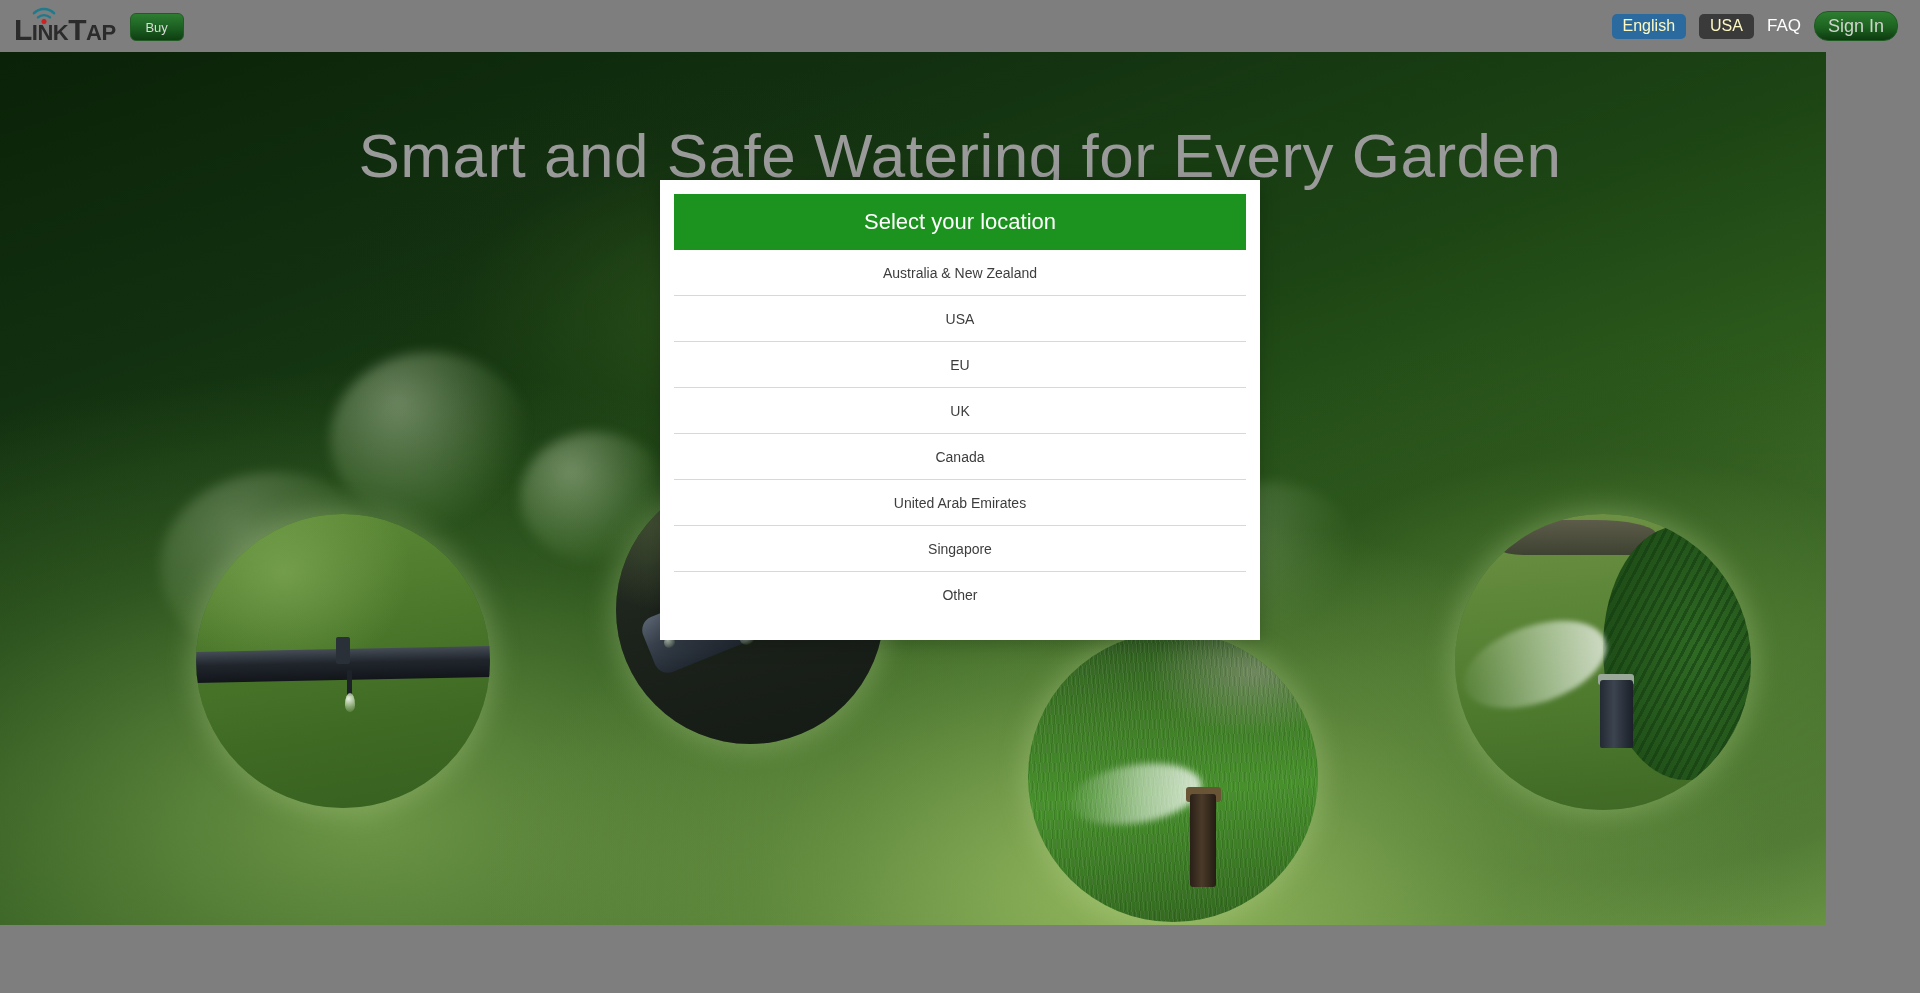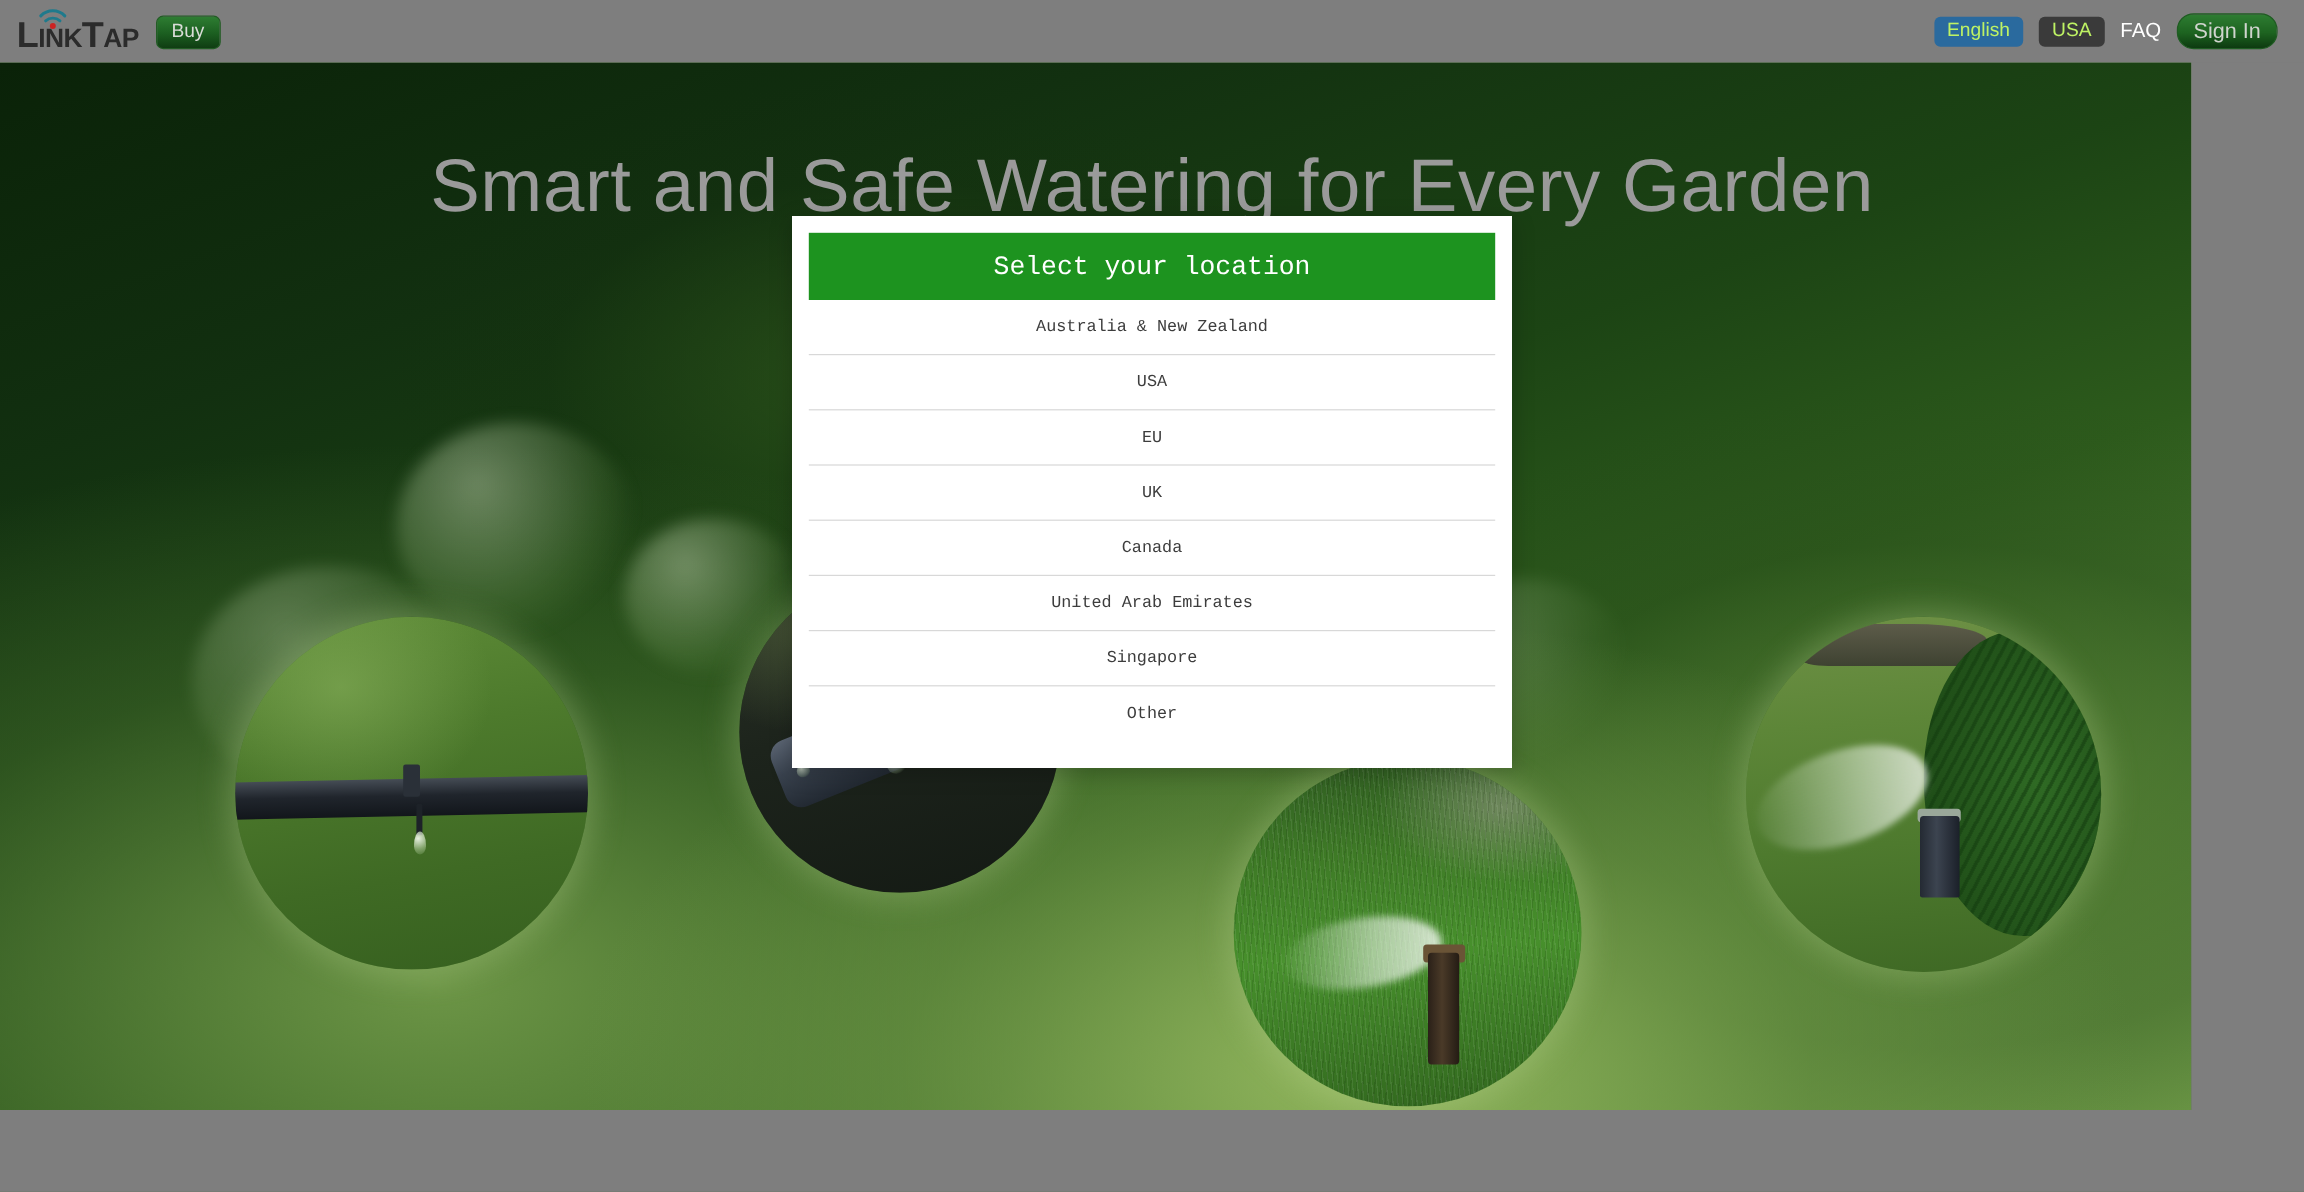--- a/index.html
+++ b/index.html
@@ -70,21 +70,21 @@
   .buy-btn {
     display: inline-flex;
     align-items: center;
     justify-content: center;
     min-width: 54px;
     height: 28px;
     padding: 0 12px;
     border-radius: 6px;
     background: linear-gradient(180deg, #2e7d32 0%, #1b5e20 55%, #0f3d12 100%);
     color: #d9dcd7;
-    font-size: 16px;
+    font-size: 13px;
     border: 1px solid #225c24;
     cursor: pointer;
     margin-bottom: -2px;
   }
 
   .nav-right {
     margin-left: auto;
     display: flex;
     align-items: center;
     gap: 13px;
@@ -92,21 +92,21 @@
   }
 
   .badge {
     display: inline-flex;
     align-items: center;
     justify-content: center;
     height: 25px;
     padding: 0 11px;
     border-radius: 5px;
     font-size: 16px;
-    color: #bef264;
+    color: #fef9c3;
     cursor: pointer;
   }
   .badge-lang { background: #2a6a9e; }
   .badge-region { background: #3a3a3a; }
 
   .nav-link {
     font-size: 17px;
     color: #ffffff;
     text-decoration: none;
     cursor: pointer;
@@ -345,21 +345,20 @@
   
   .modal {
     position: absolute;
     left: 660px;
     top: 180px;
     width: 600px;
     background: #ffffff;
     z-index: 50;
     padding: 14px 0 0 0;
     box-shadow: 0 4px 18px rgba(0,0,0,0.22);
-    font-family: Liberation Mono, monospace;
   }
 
   .modal-header {
     margin: 0 14px;
     height: 56px;
     background: #1d931f;
     display: flex;
     align-items: center;
     justify-content: center;
     color: #ffffff;

